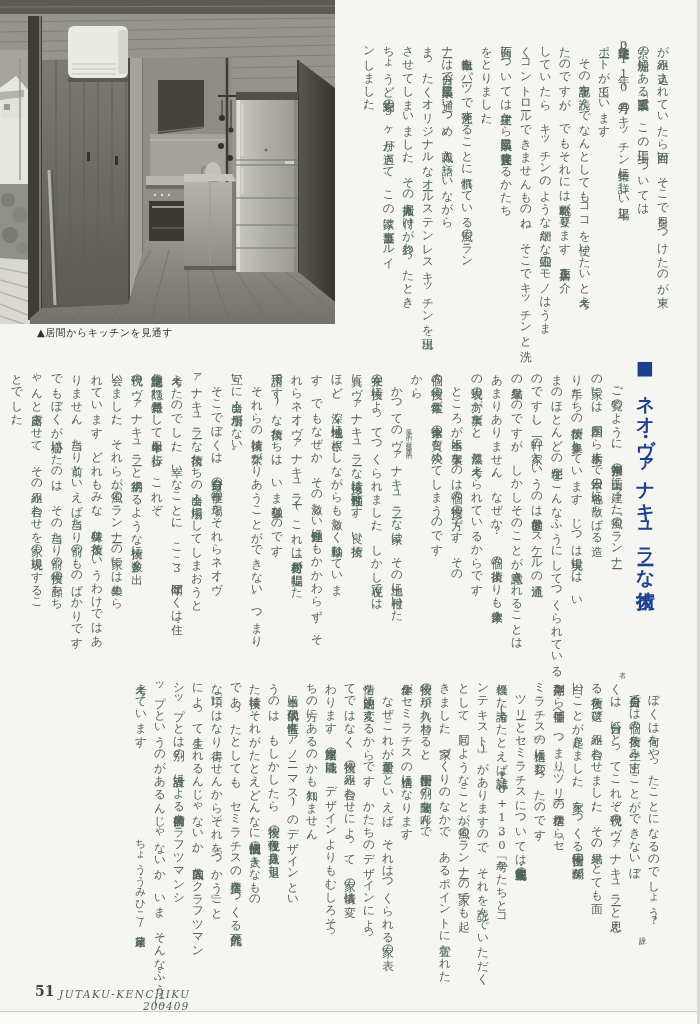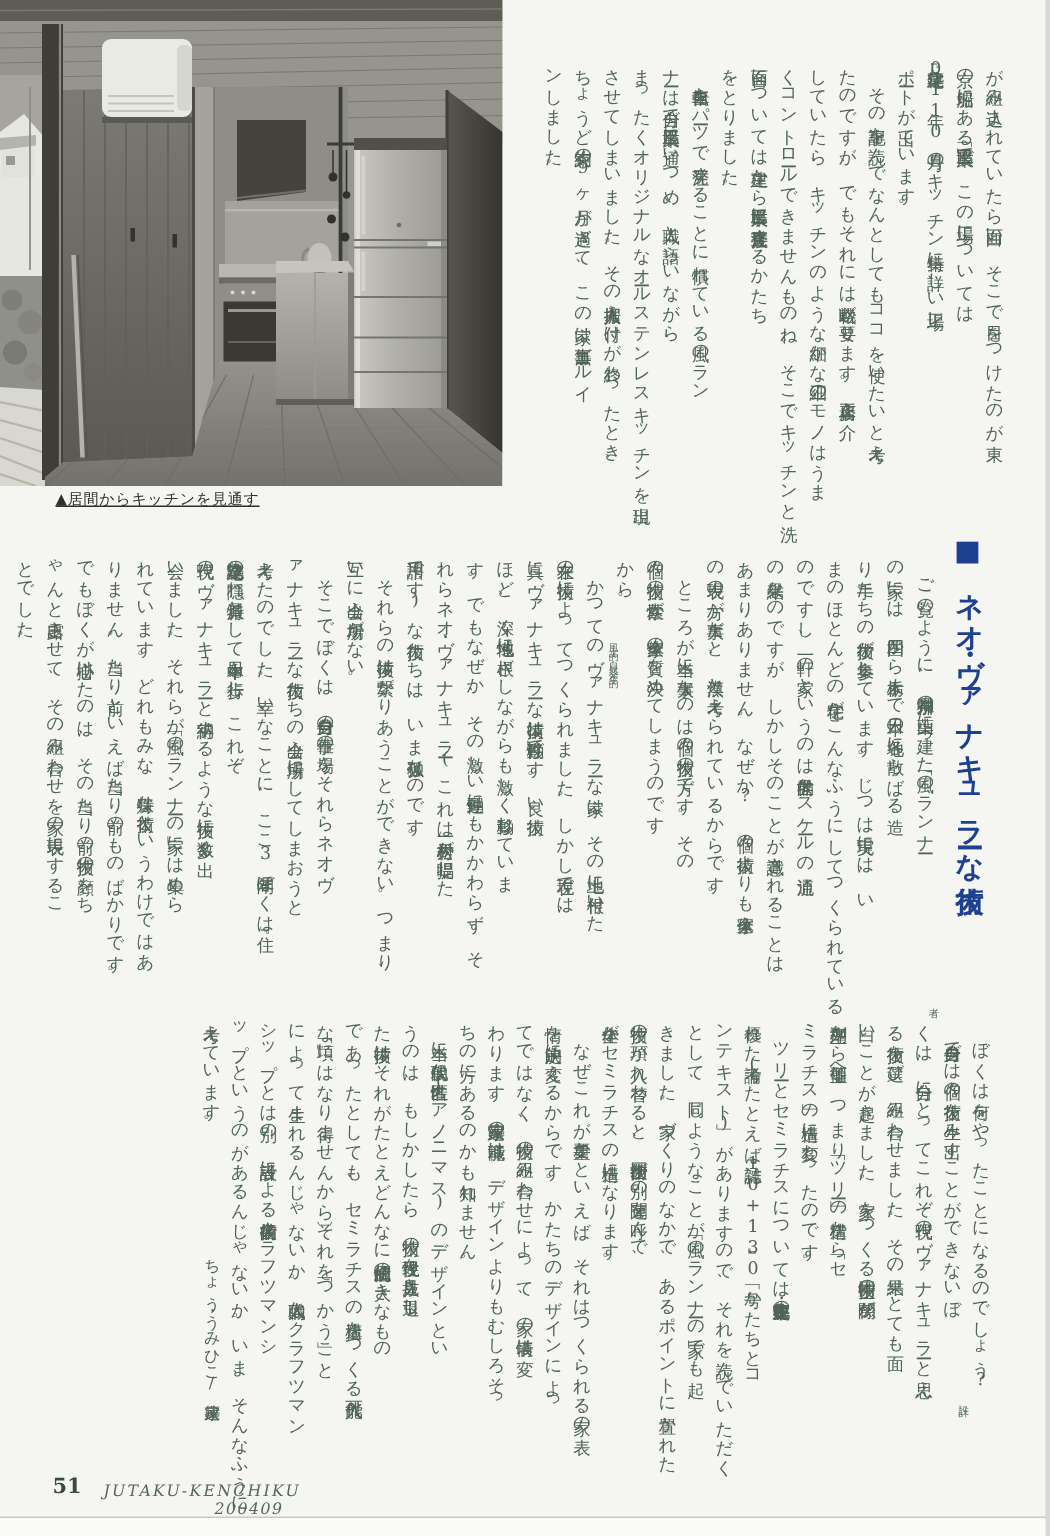--- a/index.html
+++ b/index.html
@@ -24,24 +24,24 @@
   .rubyv{position:absolute;writing-mode:vertical-rl;text-orientation:upright;
          color:#5a6e60;font-family:"DejaVu Serif","Liberation Serif",serif;}
   .ruby-vern{left:404px;top:423px;font-size:6.5px;letter-spacing:3px;}
   .ruby-sha{left:617px;top:666px;font-size:7px;}
   .ruby-sekkei{left:637px;top:931px;font-size:7px;letter-spacing:1px;}
   
   .sig{left:132px;top:832px;width:16px;font-size:10.5px;color:#506457;}
   
   .photo{position:absolute;left:0;top:0;width:335px;height:324px;}
   .caption{position:absolute;left:37px;top:326px;font-size:10px;letter-spacing:0.5px;color:#2f2f2b;
-           font-family:"DejaVu Sans","Liberation Sans",sans-serif;text-decoration:underline;}
+           font-family:"DejaVu Sans","Liberation Sans",sans-serif;}
   
   .pgnum{position:absolute;left:35px;top:983px;font-size:14px;font-weight:bold;color:#3c4a40;}
-  .journal{position:absolute;left:69px;top:988px;font-size:10.5px;font-style:italic;
+  .journal{position:absolute;left:59px;top:988px;font-size:10.5px;font-style:italic;
            letter-spacing:1.5px;color:#53675a;}
   .issue{position:absolute;left:143px;top:1000px;font-size:10.5px;font-style:italic;
          letter-spacing:1px;color:#53675a;}
   
   .edge-right{position:absolute;right:0;top:0;width:3px;height:1024px;background:#d8d8d4;}
   .edge-bottom-line{position:absolute;left:0;top:1011px;width:700px;height:1px;background:#c9c9c5;}
   .edge-bottom{position:absolute;left:0;top:1012px;width:700px;height:12px;background:#fafaf7;}
 </style>
 </head>
 <body>

